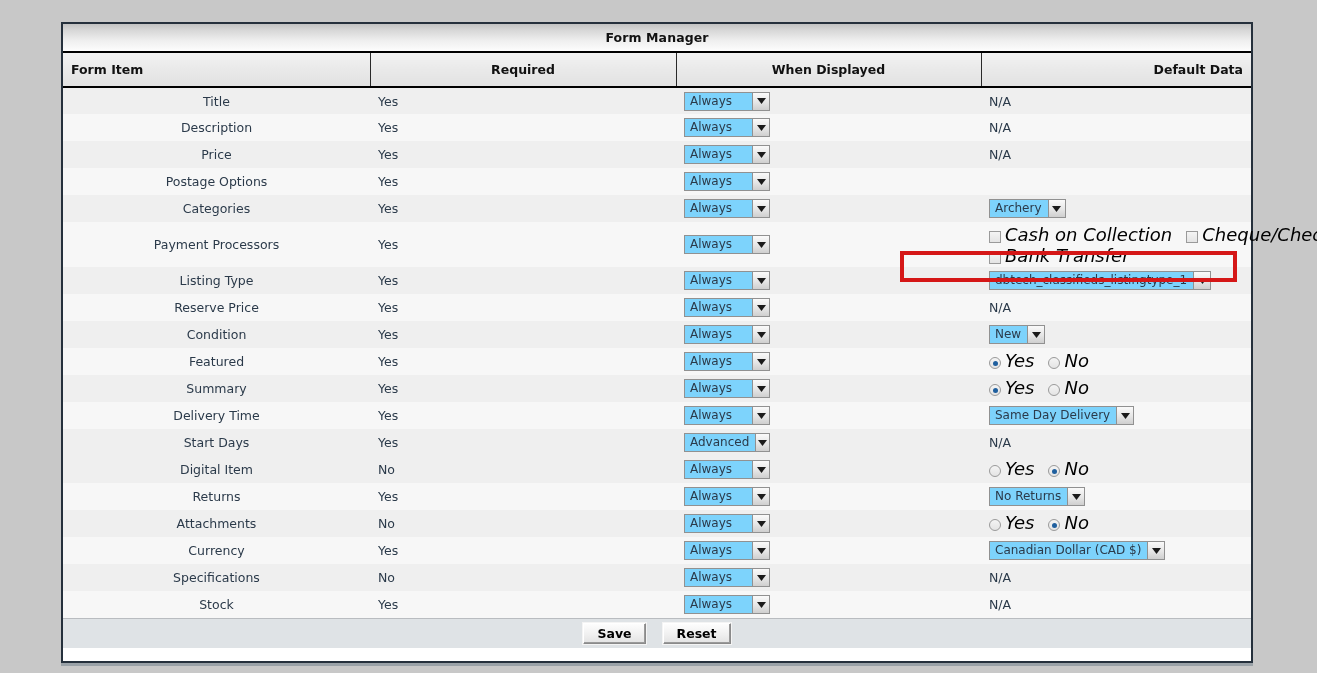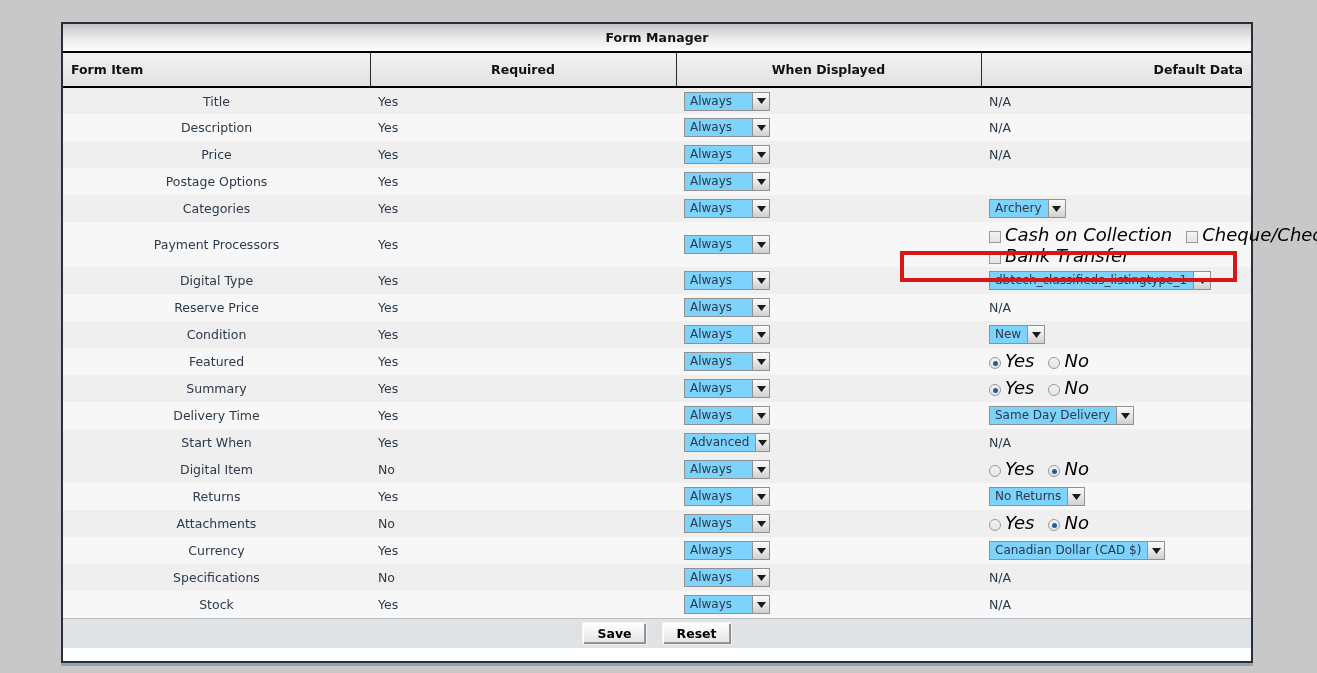--- a/index.html
+++ b/index.html
@@ -283,21 +283,21 @@
                     <path d="M0 0 L9 0 L4.5 6 Z" fill="#1b1b1b"></path>
                   </svg>
                 </span>
               </span></td>
             <td class="data" style="padding-top: 3px;">
               <span class="cbgroup"><span class="opt"><span class="cbx"></span><span>Cash on Collection</span></span><span class="opt"><span class="cbx"></span><span>Cheque/Check</span></span><span class="opt"><span class="cbx on"></span><span>PayPal</span></span></span>
               <span class="cbgroup"><span class="opt"><span class="cbx"></span><span>Bank Transfer</span></span></span>
             </td>
           </tr>
           <tr class="odd">
-            <td class="item">Digital Type</td>
+            <td class="item">Listing Type</td>
             <td class="req">Yes</td>
             <td class="when"><span class="sel">
                 <span class="lbl">Always</span>
                 <span class="arw">
                   <svg width="9" height="6" viewBox="0 0 9 6">
                     <path d="M0 0 L9 0 L4.5 6 Z" fill="#1b1b1b"></path>
                   </svg>
                 </span>
               </span></td>
             <td class="data"><span class="sel">
@@ -386,21 +386,21 @@
             <td class="data"><span class="sel">
                 <span class="lbl">Same Day Delivery</span>
                 <span class="arw">
                   <svg width="9" height="6" viewBox="0 0 9 6">
                     <path d="M0 0 L9 0 L4.5 6 Z" fill="#1b1b1b"></path>
                   </svg>
                 </span>
               </span></td>
           </tr>
           <tr class="odd">
-            <td class="item">Start When</td>
+            <td class="item">Start Days</td>
             <td class="req">Yes</td>
             <td class="when"><span class="sel">
                 <span class="lbl">Advanced</span>
                 <span class="arw">
                   <svg width="9" height="6" viewBox="0 0 9 6">
                     <path d="M0 0 L9 0 L4.5 6 Z" fill="#1b1b1b"></path>
                   </svg>
                 </span>
               </span></td>
             <td class="data"><span>N/A</span></td>

